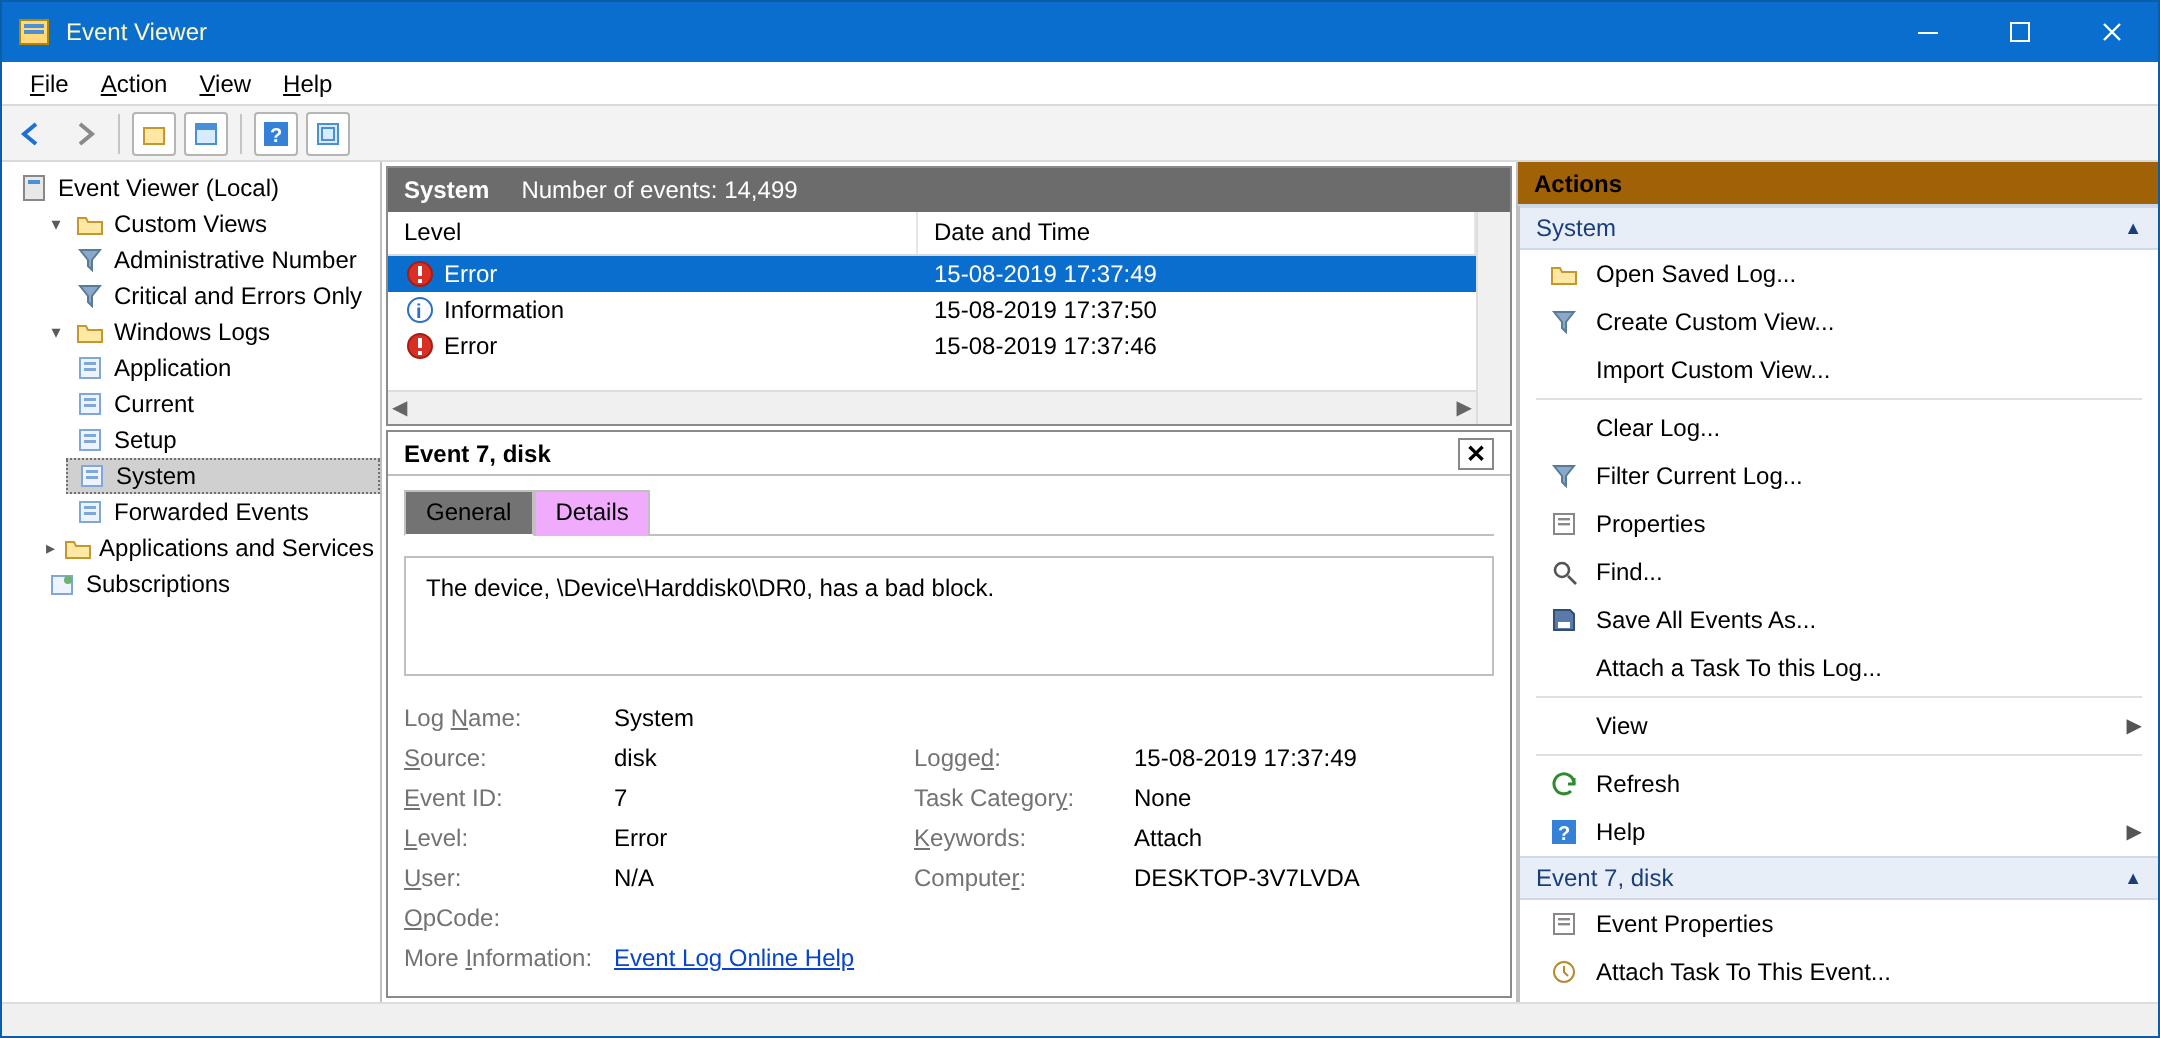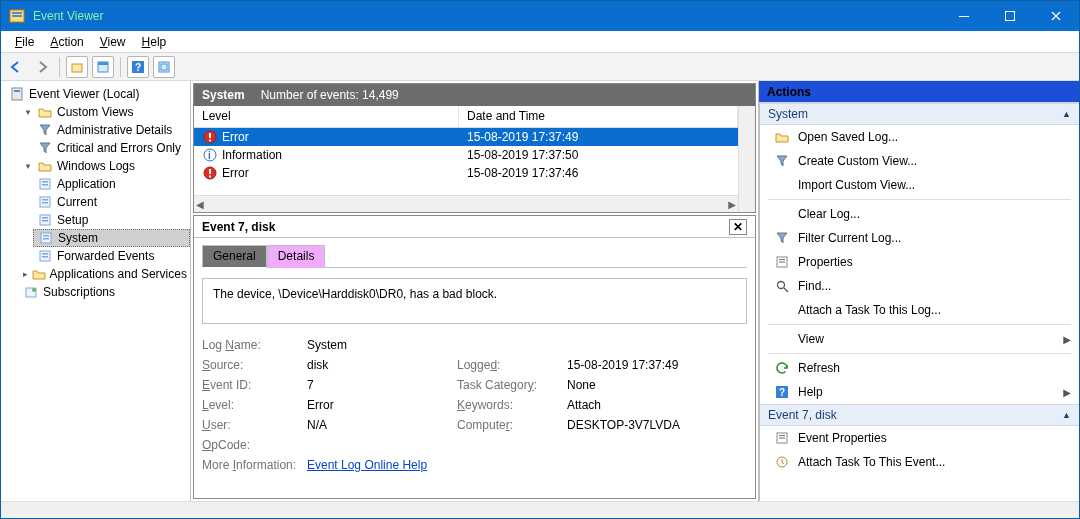--- a/index.html
+++ b/index.html
@@ -1,18 +1,18 @@
 <!DOCTYPE html>
 <html><head>
 <meta charset="utf-8">
 <style>
   * { box-sizing: border-box; font-family: "Segoe UI", Tahoma, sans-serif; }
   html,body { margin:0; padding:0; height:100%; font-size:12px; color:#000; background:#fff; }
   .window { width:1080px; height:519px; border:1px solid #0a5ea8; display:flex; flex-direction:column; background:#fff; }
-  .titlebar { height:30px; background:#0a6ecf; color:#86efac; display:flex; align-items:center; padding:0 0 0 8px; }
+  .titlebar { height:30px; background:#0a6ecf; color:#fef9c3; display:flex; align-items:center; padding:0 0 0 8px; }
   .titlebar .appicon { width:16px; height:16px; margin-right:8px; display:inline-flex; }
   .titlebar .title { font-size:12px; flex:0 0 auto; }
   .titlebar .spacer { flex:1; }
   .winbtn { width:46px; height:30px; display:flex; align-items:center; justify-content:center; color:#fff; }
   .menubar { height:22px; background:#fff; display:flex; align-items:center; padding:0 6px; border-bottom:1px solid #d9d9d9; }
   .menuitem { padding:2px 8px; }
   .menuitem u { text-decoration:underline; }
   .toolbar { height:28px; background:#f3f3f3; border-bottom:1px solid #d9d9d9; display:flex; align-items:center; padding:0 4px; gap:4px; }
   .tbtn { width:22px; height:22px; border:1px solid transparent; display:flex; align-items:center; justify-content:center; border-radius:2px; }
   .tbtn.boxed { border-color:#b5b5b5; background:#fefefe; }
@@ -41,28 +41,28 @@
   .row.sel { background:#0a6ecf; color:#fff; }
   .hscroll { height:17px; background:#f0f0f0; border-top:1px solid #ddd; display:flex; align-items:center; justify-content:space-between; padding:0 2px; font-size:10px; color:#666;}
   .vscrollstub { width:17px; background:#f0f0f0; border-left:1px solid #ddd;}
   .list-wrap { display:flex; flex:1; min-height:0;}
   .left-of-scroll{flex:1; display:flex; flex-direction:column; min-height:0;}
   
   .detail { flex:1; background:#fff; padding:6px 8px 8px 8px; overflow:auto; }
   .tabs { display:flex; gap:0; border-bottom:1px solid #c0c0c0; margin-bottom:10px;}
   .tab { padding:3px 10px 4px 10px; border:1px solid #c0c0c0; border-bottom:none; background:#f0abfc; position:relative; top:1px;}
   .tab.active { background:#737373; border-bottom:1px solid #fff;}
-  .detail .msgbox { border:1px solid #c0c0c0; padding:8px 10px 22px 10px; margin:0 0 14px 0;}
+  .detail .msgbox { border:1px solid #c0c0c0; padding:8px 10px 36px 10px; margin:0 0 14px 0;}
   .kv { display:grid; grid-template-columns:95px 140px 100px 180px; row-gap:6px; column-gap:10px; }
   .kv .k { color:#737373; }
   .kv .v { color:#000; }
   a.link { color:#0645cc; text-decoration:underline; }
   
   .actions-pane { width:320px; display:flex; flex-direction:column; }
-  .actions-title { height:22px; background:#1d4ed8; border-bottom:1px solid #c9d6e7; padding:0 8px; display:flex; align-items:center; font-weight:600;}
+  .actions-title { height:22px; background:#a16207; border-bottom:1px solid #c9d6e7; padding:0 8px; display:flex; align-items:center; font-weight:600;}
   .actions-body { flex:1; overflow:auto; border-left:1px solid #bfbfbf;}
   .group-hd { background:#e8eef8; border-top:1px solid #cfd9ea; border-bottom:1px solid #cfd9ea; padding:3px 8px; display:flex; align-items:center; color:#1a3e7a; font-weight:400;}
   .group-hd .caret { margin-left:auto; font-size:9px;}
   .action { display:flex; align-items:center; gap:8px; padding:4px 8px 4px 14px; }
   .aicon { width:16px; height:16px; display:inline-flex; align-items:center; justify-content:center;}
   .action .chev { margin-left:auto; font-size:10px; color:#555;}
   .asep { height:1px; background:#e0e0e0; margin:2px 8px; }
   .root-scroll { height:17px; background:#f0f0f0; border-top:1px solid #ddd;}
   
   svg { display:block; }
@@ -170,21 +170,21 @@
                 <span>Custom Views</span>
               </div>
               <ul>
                 <li>
                     <div class="node">
                   <span class="ticon">
                         <svg width="12" height="12">
                           <path d="M1 1h10L7 6v5L5 9V6z" fill="#8aa9c9" stroke="#5a7a9a"></path>
                         </svg>
                       </span>
-                  <span>Administrative Details</span>
+                  <span>Administrative Number</span>
                     </div>
                   </li>
                 <li>
                     <div class="node">
                   <span class="ticon">
                         <svg width="12" height="12">
                           <path d="M1 1h10L7 6v5L5 9V6z" fill="#8aa9c9" stroke="#5a7a9a"></path>
                         </svg>
                       </span>
                   <span>Critical and Errors Only</span>
@@ -458,20 +458,29 @@
         <div class="action">
             <span class="aicon">
               <svg width="13" height="13">
                 <circle cx="5" cy="5" r="3.5" fill="none" stroke="#555" stroke-width="1.3"></circle>
                 <path d="M8 8l4 4" stroke="#555" stroke-width="1.3"></path>
               </svg>
             </span>
             <span>Find...</span>
           </div>
         <div class="action">
+            <span class="aicon">
+              <svg width="12" height="12">
+                <path d="M1 1h8l2 2v8H1z" fill="#5a7aaa" stroke="#334d73"></path>
+                <rect x="3" y="7" width="6" height="3" fill="#fff"></rect>
+              </svg>
+            </span>
+            <span>Save All Events As...</span>
+          </div>
+        <div class="action">
             <span class="aicon"></span>
             <span>Attach a Task To this Log...</span>
           </div>
         <div class="asep"></div>
         <div class="action">
             <span class="aicon"></span>
             <span>View</span>
             <span class="chev">▶</span>
           </div>
         <div class="asep"></div>

